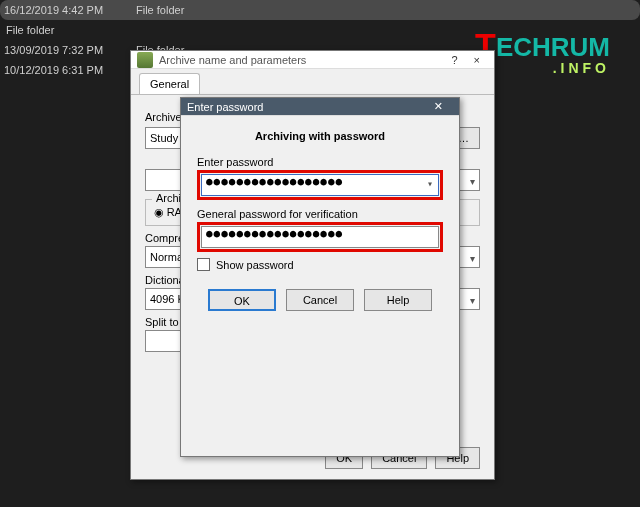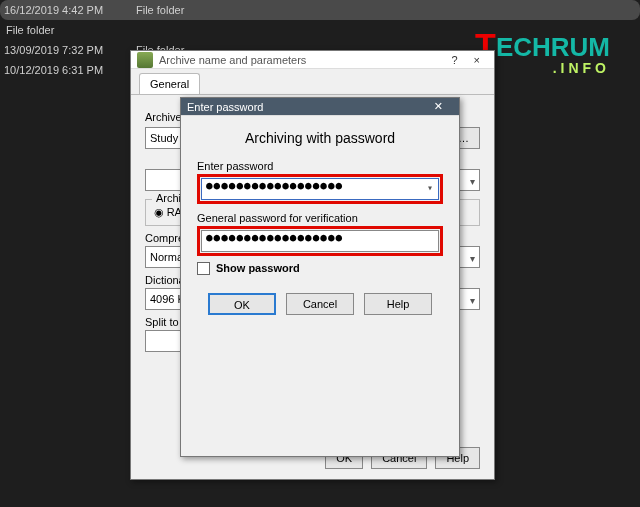--- a/index.html
+++ b/index.html
@@ -35,26 +35,26 @@
   .combo::after { content:"▾"; position:absolute; right:4px; top:2px; color:#555; font-size:10px; }
   .field-row { display:flex; align-items:center; gap:6px; margin-top:4px;}
   .btn { border:1px solid #888; background:#e6e6e6; height:22px; line-height:20px; text-align:center; padding:0 10px; }
   .grp { border:1px solid #bbb; padding: 6px 8px; margin-top:8px; position:relative;}
   .grp .legend { position:absolute; top:-8px; left:6px; background:#f0f0f0; padding:0 4px; }
   .radio::before { content:"◉ "; }
   .dlg-btns { position:absolute; bottom:10px; right:14px; display:flex; gap:8px; }
 
   .child { top: 80px; left: 180px; width: 280px; height: 360px; margin-top: 17px; }
   .cbody { padding: 10px 16px; }
-  .cbody h4 { text-align:center; font-weight:400; margin: 4px 0 14px 0; font-size:14px;}
+  .cbody h4 { text-align:center; font-weight:700; margin: 4px 0 14px 0; font-size:11px;}
   .hl { border: 3px solid #e00800; padding:1px; }
   .pw { width:100%; height:22px; border:1px solid #3a6ac0; background:#fff; padding:0 4px; letter-spacing:1px; font-family: monospace; position:relative;}
   .pw.first::after { content:"▾"; position:absolute; right:4px; top:3px; color:#555; font-size:10px;}
   .pw2 { width:100%; height:22px; border:1px solid #888; background:#fff; padding:0 4px; letter-spacing:1px; font-family:monospace;}
-  .chk { display:flex; align-items:flex-start; gap:6px; margin:6px 0;font-weight:bold;}
+  .chk { display:flex; align-items:center; gap:6px; margin:6px 0;}
   .chk .box { width:13px; height:13px; border:1px solid #666; background:#fff;}
   .org { width:100%; margin-top:10px; }
   .child .btns { display:flex; gap:10px; justify-content:center; margin-top:18px;}
   .child .btns .btn { width:68px; }
   .child .btns .ok { border:2px solid #2a7ad0; }
 </style>
 </head>
 <body>
 
 <div class="file-list">

